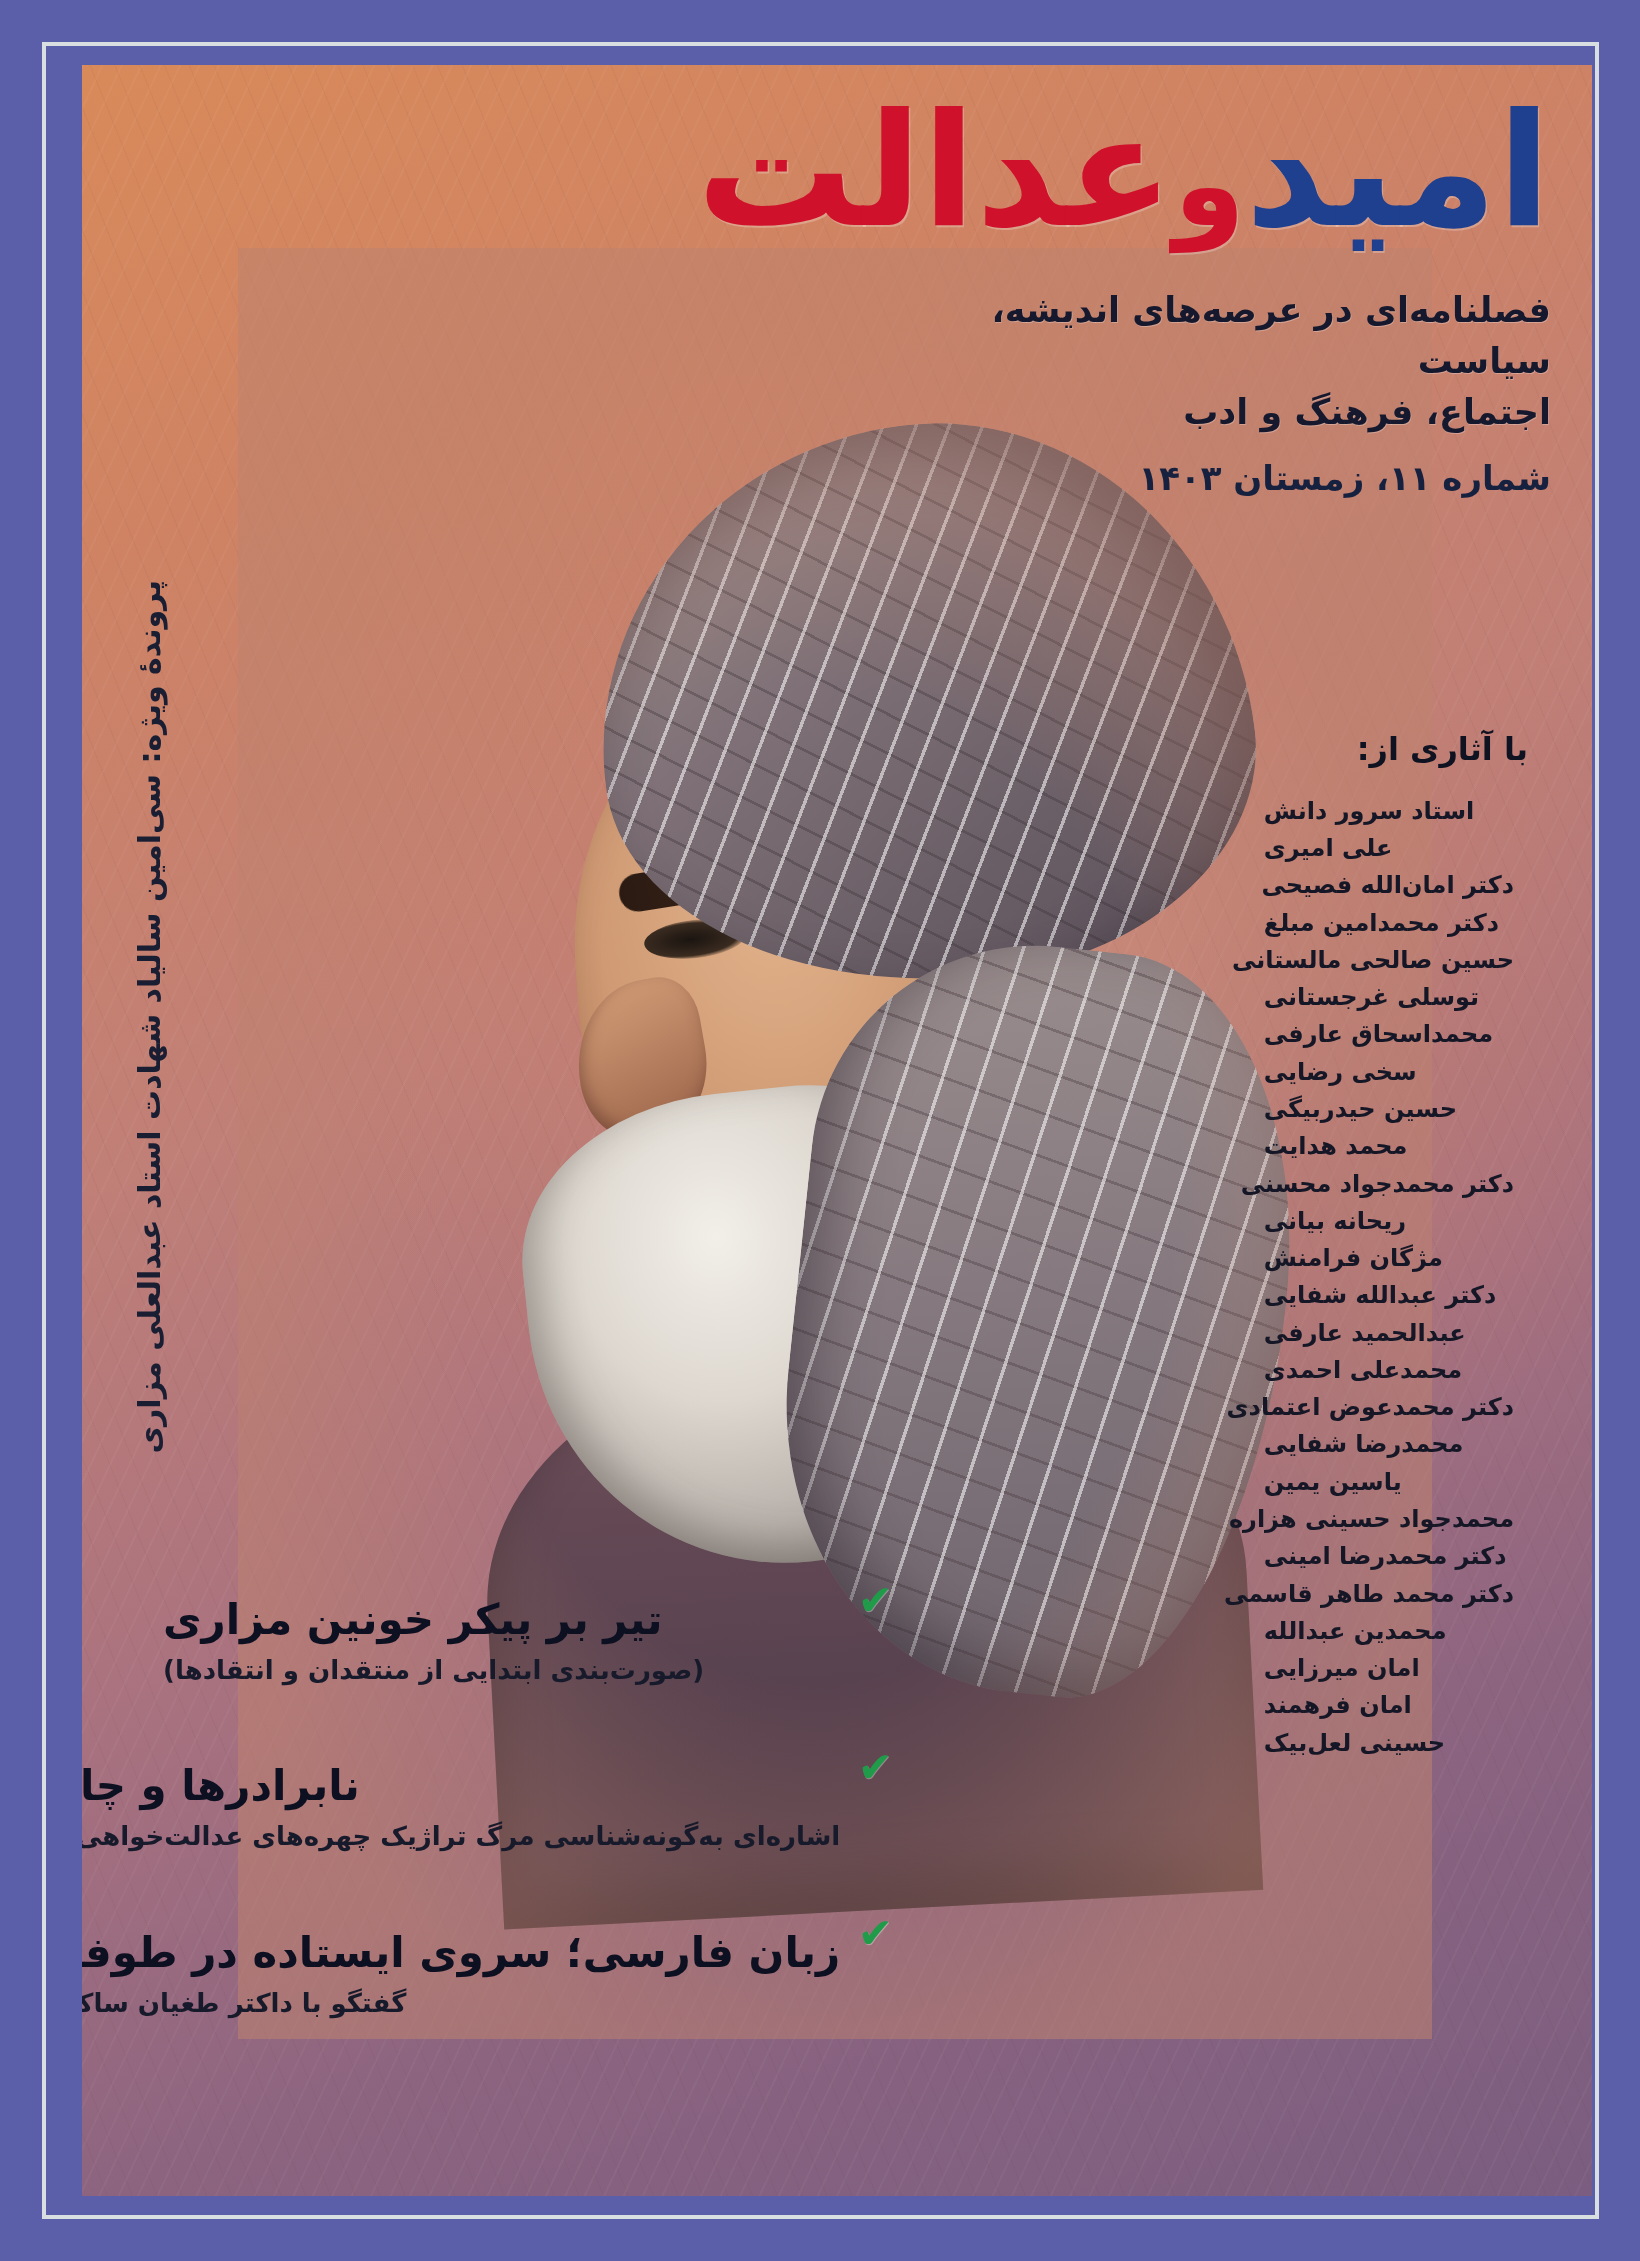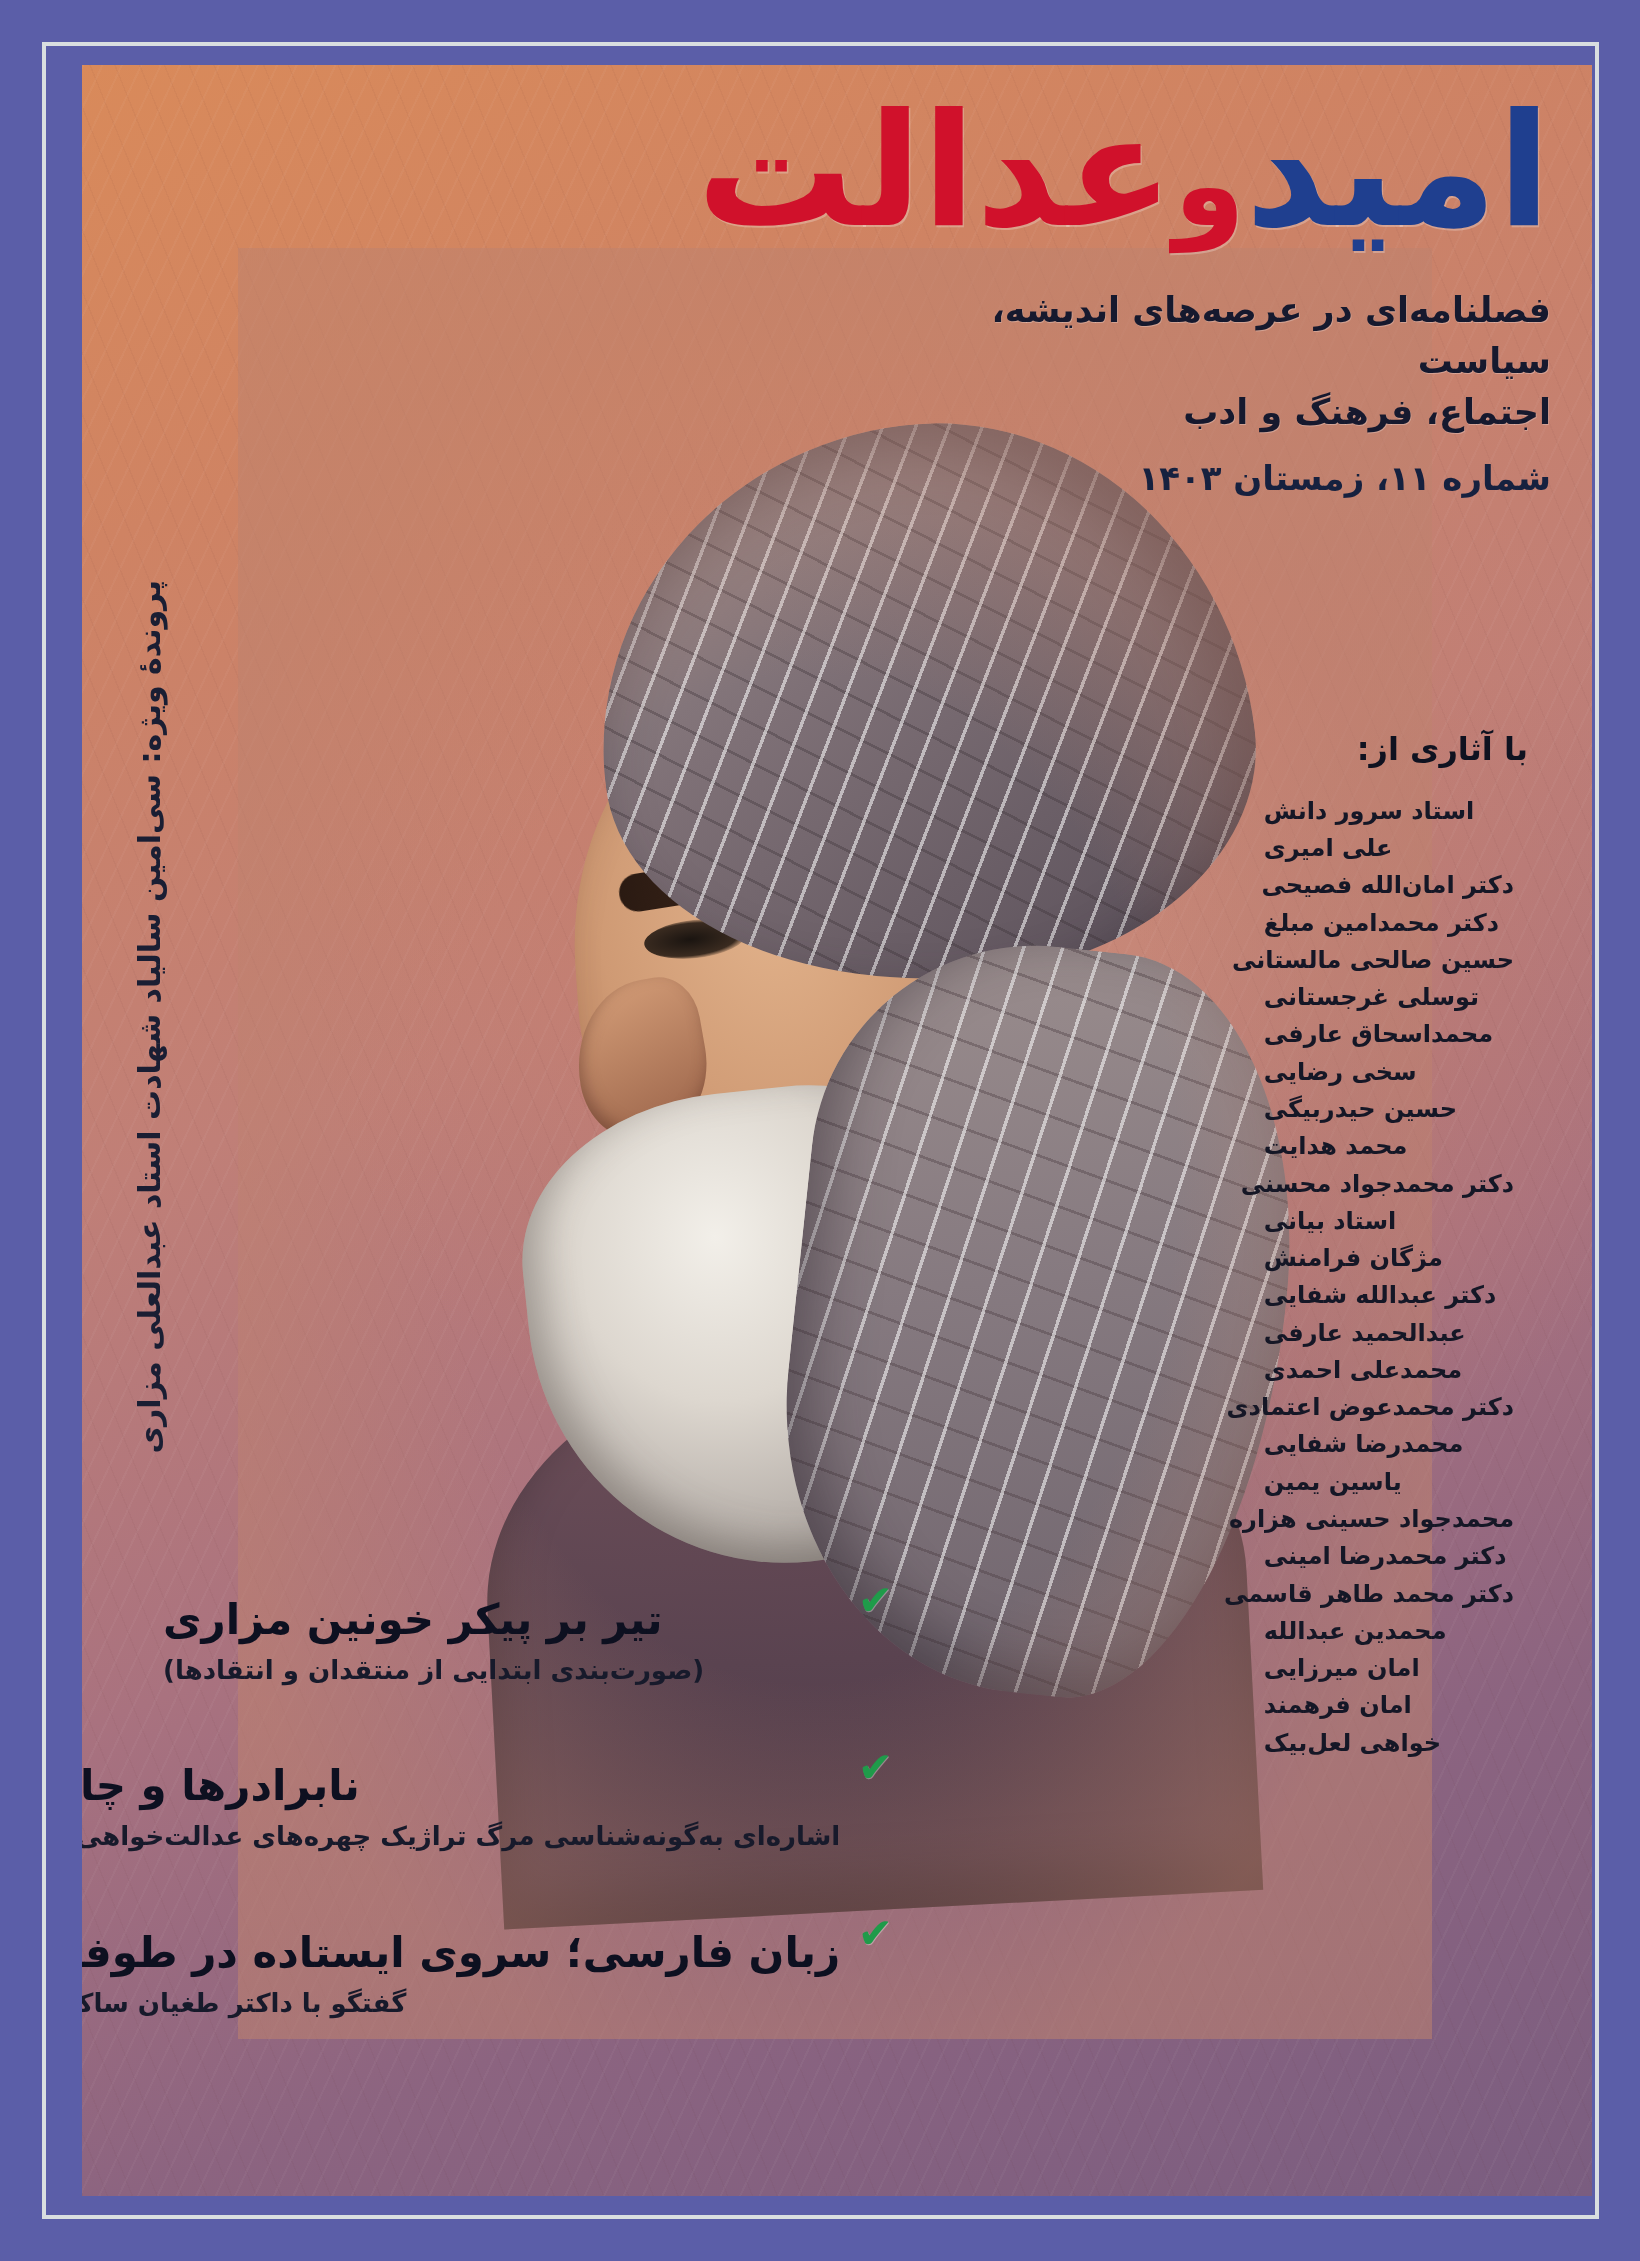--- a/index.html
+++ b/index.html
@@ -362,35 +362,35 @@
         <li>علی امیری</li>
         <li>دکتر امان‌الله فصیحی</li>
         <li>دکتر محمدامین مبلغ</li>
         <li>حسین صالحی مالستانی</li>
         <li>توسلی غرجستانی</li>
         <li>محمداسحاق عارفی</li>
         <li>سخی رضایی</li>
         <li>حسین حیدربیگی</li>
         <li>محمد هدایت</li>
         <li>دکتر محمدجواد محسنی</li>
-        <li>استاد بیانی</li>
+        <li>ریحانه بیانی</li>
         <li>مژگان فرامنش</li>
         <li>دکتر عبدالله شفایی</li>
         <li>عبدالحمید عارفی</li>
         <li>محمدعلی احمدی</li>
         <li>دکتر محمدعوض اعتمادی</li>
         <li>محمدرضا شفایی</li>
         <li>یاسین یمین</li>
         <li>محمدجواد حسینی هزاره</li>
         <li>دکتر محمدرضا امینی</li>
         <li>دکتر محمد طاهر قاسمی</li>
         <li>محمدین عبدالله</li>
         <li>امان میرزایی</li>
         <li>امان فرهمند</li>
-        <li>خواهی لعل‌بیک</li>
+        <li>حسینی لعل‌بیک</li>
       </ul>
     </div>
 
     <div class="side-label">
       <span>پروندۀ ویژه: سی‌امین سالیاد شهادت استاد عبدالعلی مزاری</span>
     </div>
 
     <div class="headlines">
       <div class="headline">
         <div class="check">✔</div>

